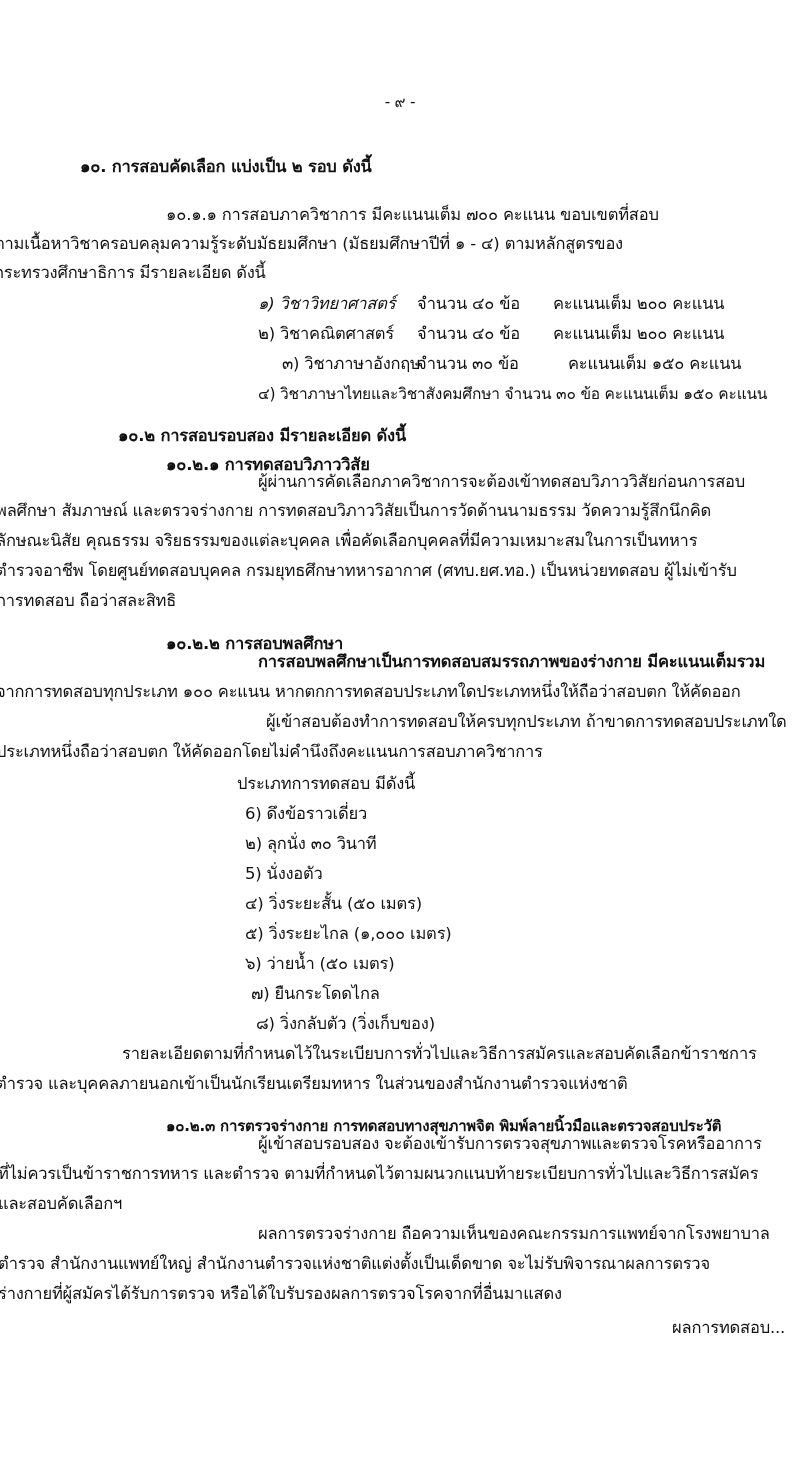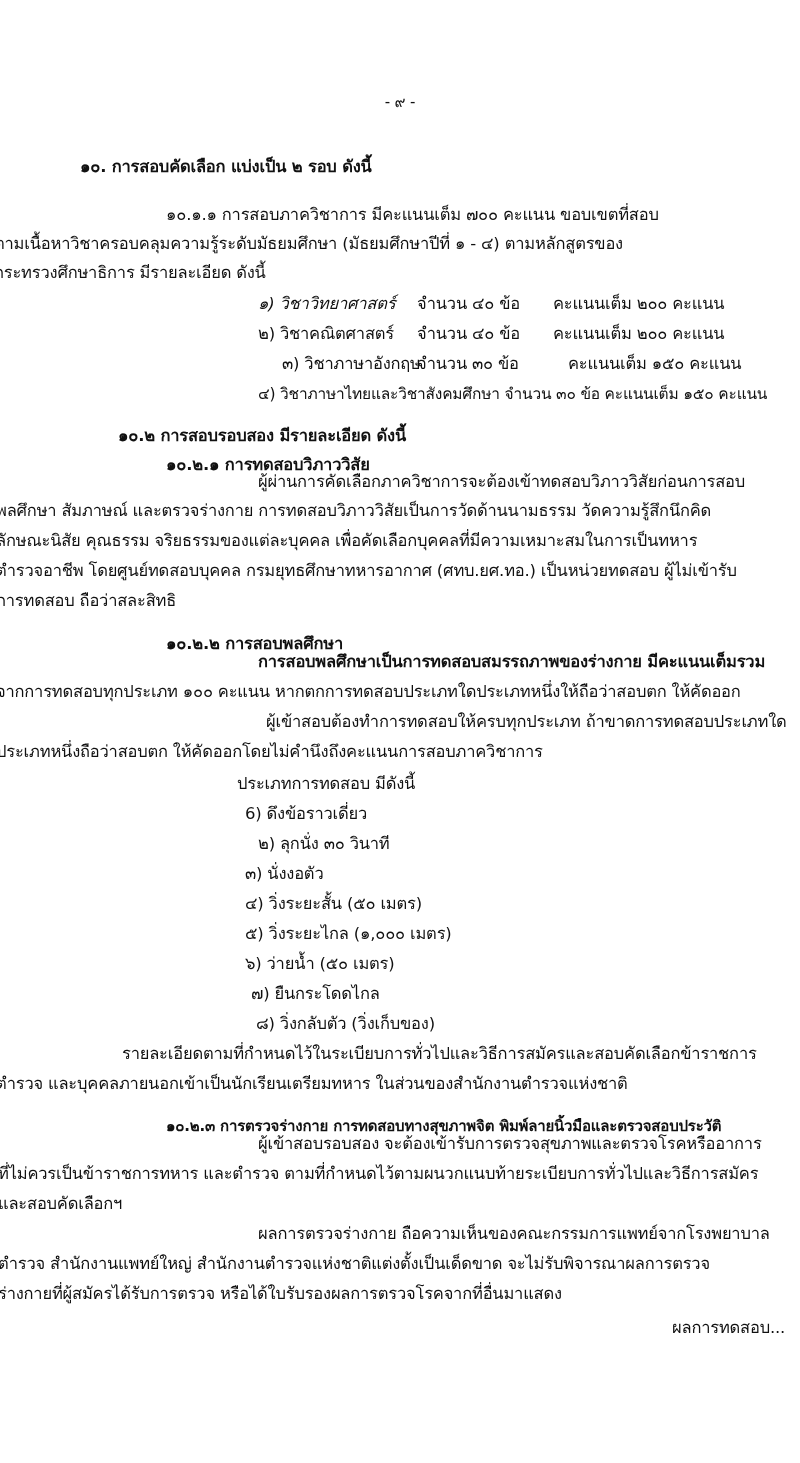--- a/index.html
+++ b/index.html
@@ -56,22 +56,22 @@
 
   <div class="ln b" style="left:166px; top:617px;">๑๐.๒.๒ การสอบพลศึกษา</div>
   <div class="ln" style="left:258px; top:647px;font-weight:bold;">การสอบพลศึกษาเป็นการทดสอบสมรรถภาพของร่างกาย มีคะแนนเต็มรวม</div>
   <div class="ln" style="left:-4px; top:677px;">จากการทดสอบทุกประเภท ๑๐๐ คะแนน หากตกการทดสอบประเภทใดประเภทหนึ่งให้ถือว่าสอบตก ให้คัดออก</div>
   <div class="ln" style="left:258px; top:707px;margin-left:8px;">ผู้เข้าสอบต้องทำการทดสอบให้ครบทุกประเภท ถ้าขาดการทดสอบประเภทใด</div>
   <div class="ln" style="left:-4px; top:737px;">ประเภทหนึ่งถือว่าสอบตก ให้คัดออกโดยไม่คำนึงถึงคะแนนการสอบภาควิชาการ</div>
 
   <div class="ln" style="left:237px; top:769px;">ประเภทการทดสอบ มีดังนี้</div>
   <div>
     <div class="ln" style="left:245px; top:799px;">6)  ดึงข้อราวเดี่ยว</div>
-    <div class="ln" style="left:258px; top:829px;">๒)  ลุกนั่ง ๓๐ วินาที</div>
-    <div class="ln" style="left:245px; top:859px;">๓)  นั่งงอตัว</div>
+    <div class="ln" style="left:245px; top:829px;">๒)  ลุกนั่ง ๓๐ วินาที</div>
+    <div class="ln" style="left:245px; top:859px;">5)  นั่งงอตัว</div>
     <div class="ln" style="left:245px; top:889px;">๔)  วิ่งระยะสั้น (๕๐ เมตร)</div>
     <div class="ln" style="left:245px; top:919px;">๕)  วิ่งระยะไกล (๑,๐๐๐ เมตร)</div>
     <div class="ln" style="left:245px; top:949px;">๖)  ว่ายน้ำ (๕๐ เมตร)</div>
     <div class="ln" style="left:251px; top:979px;">๗)  ยืนกระโดดไกล</div>
     <div class="ln" style="left:256px; top:1009px;">๘)  วิ่งกลับตัว (วิ่งเก็บของ)</div>
   </div>
 
   <div class="ln" style="left:122px; top:1039px;">รายละเอียดตามที่กำหนดไว้ในระเบียบการทั่วไปและวิธีการสมัครและสอบคัดเลือกข้าราชการ</div>
   <div class="ln" style="left:-4px; top:1069px;">ตำรวจ และบุคคลภายนอกเข้าเป็นนักเรียนเตรียมทหาร ในส่วนของสำนักงานตำรวจแห่งชาติ</div>
 

